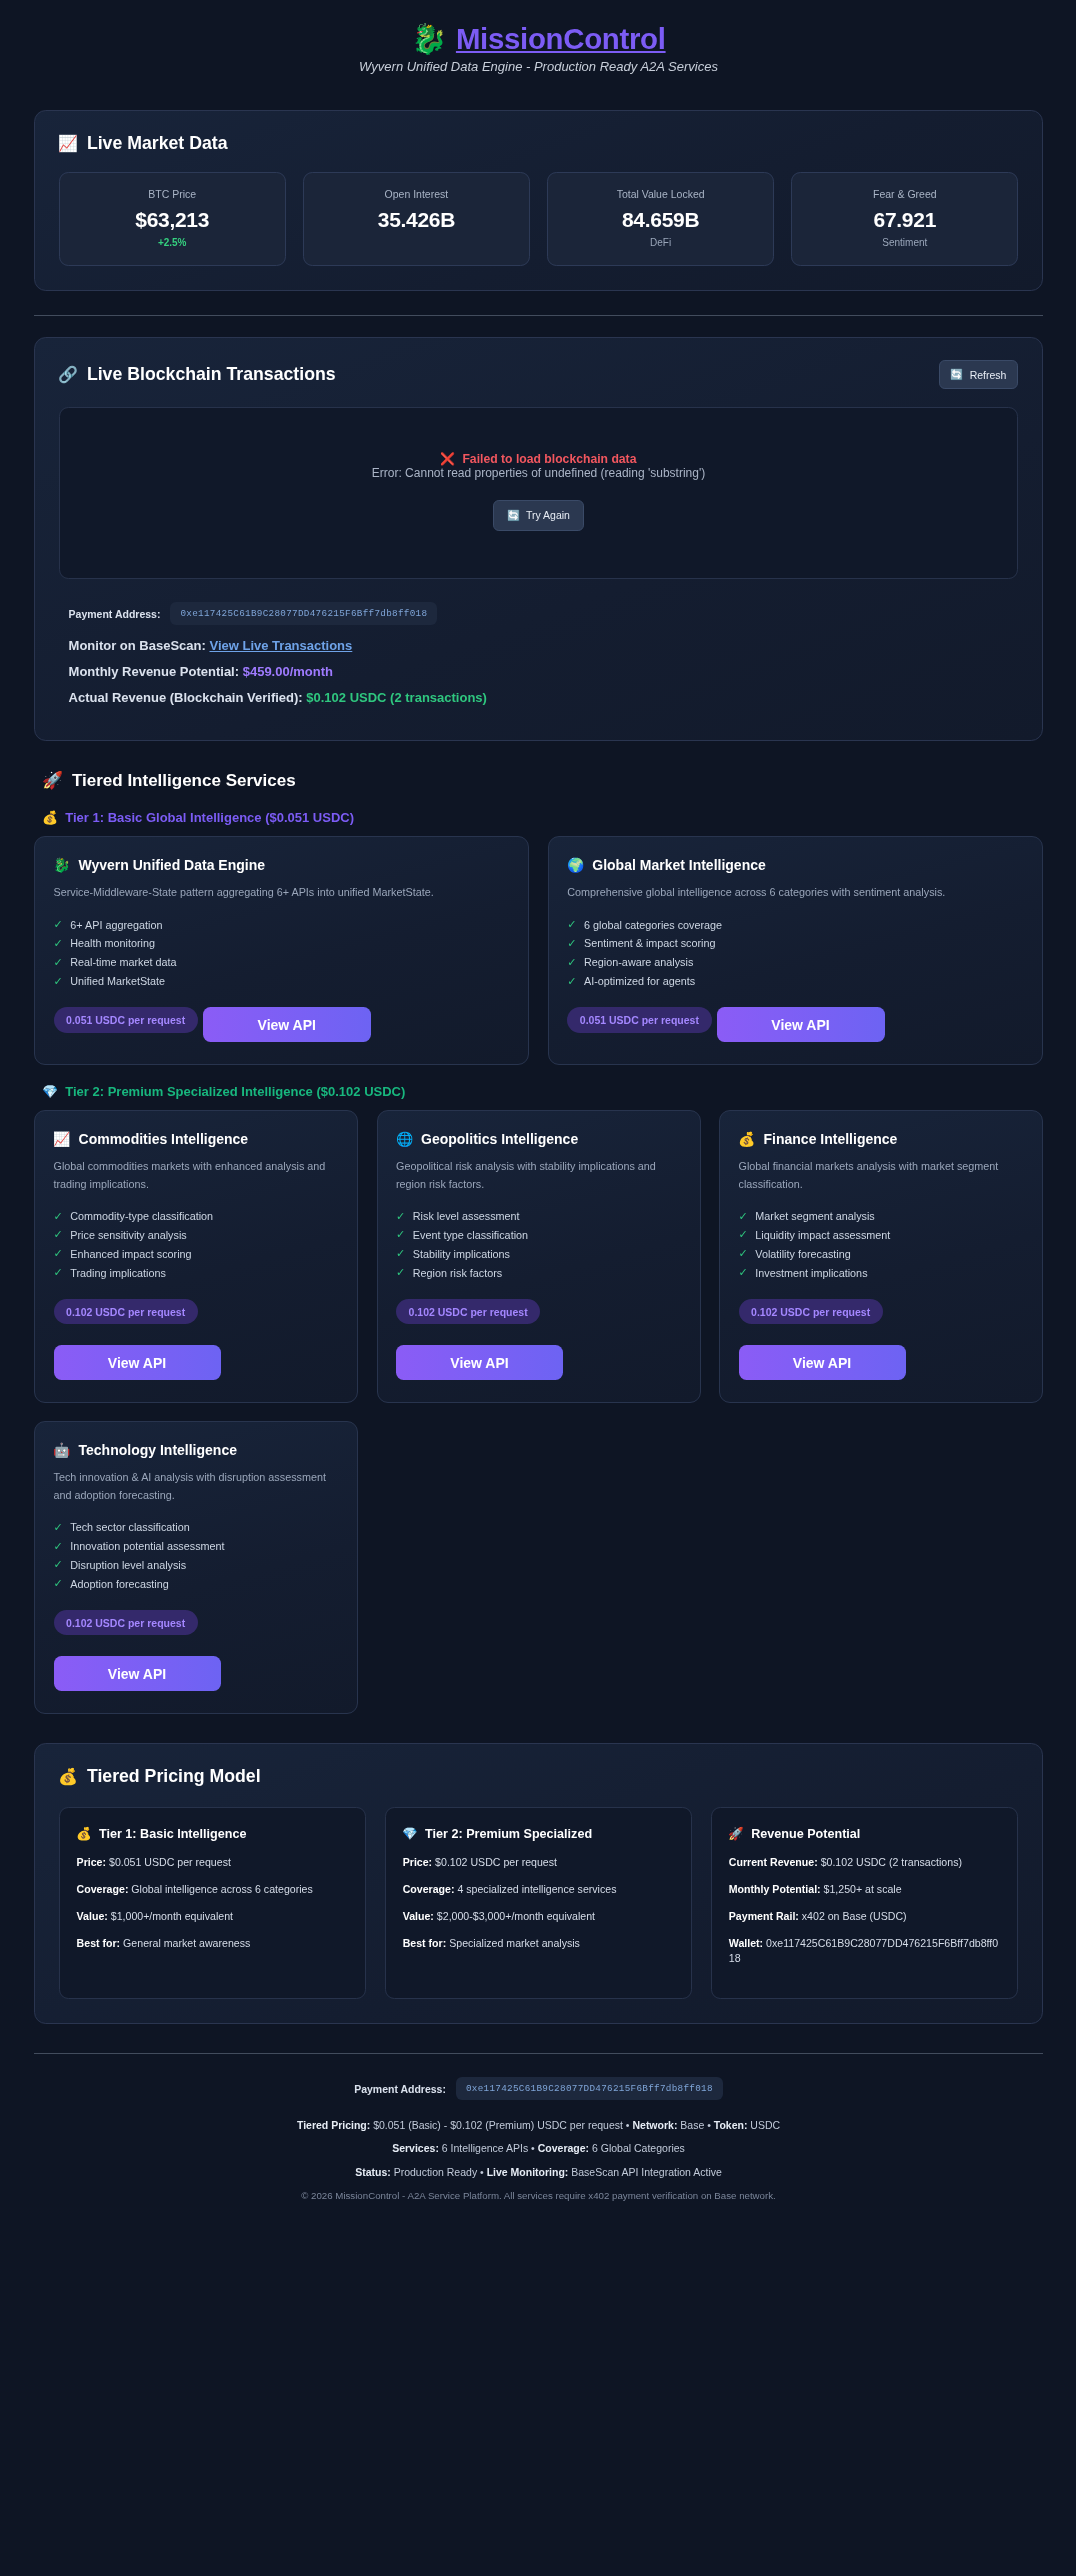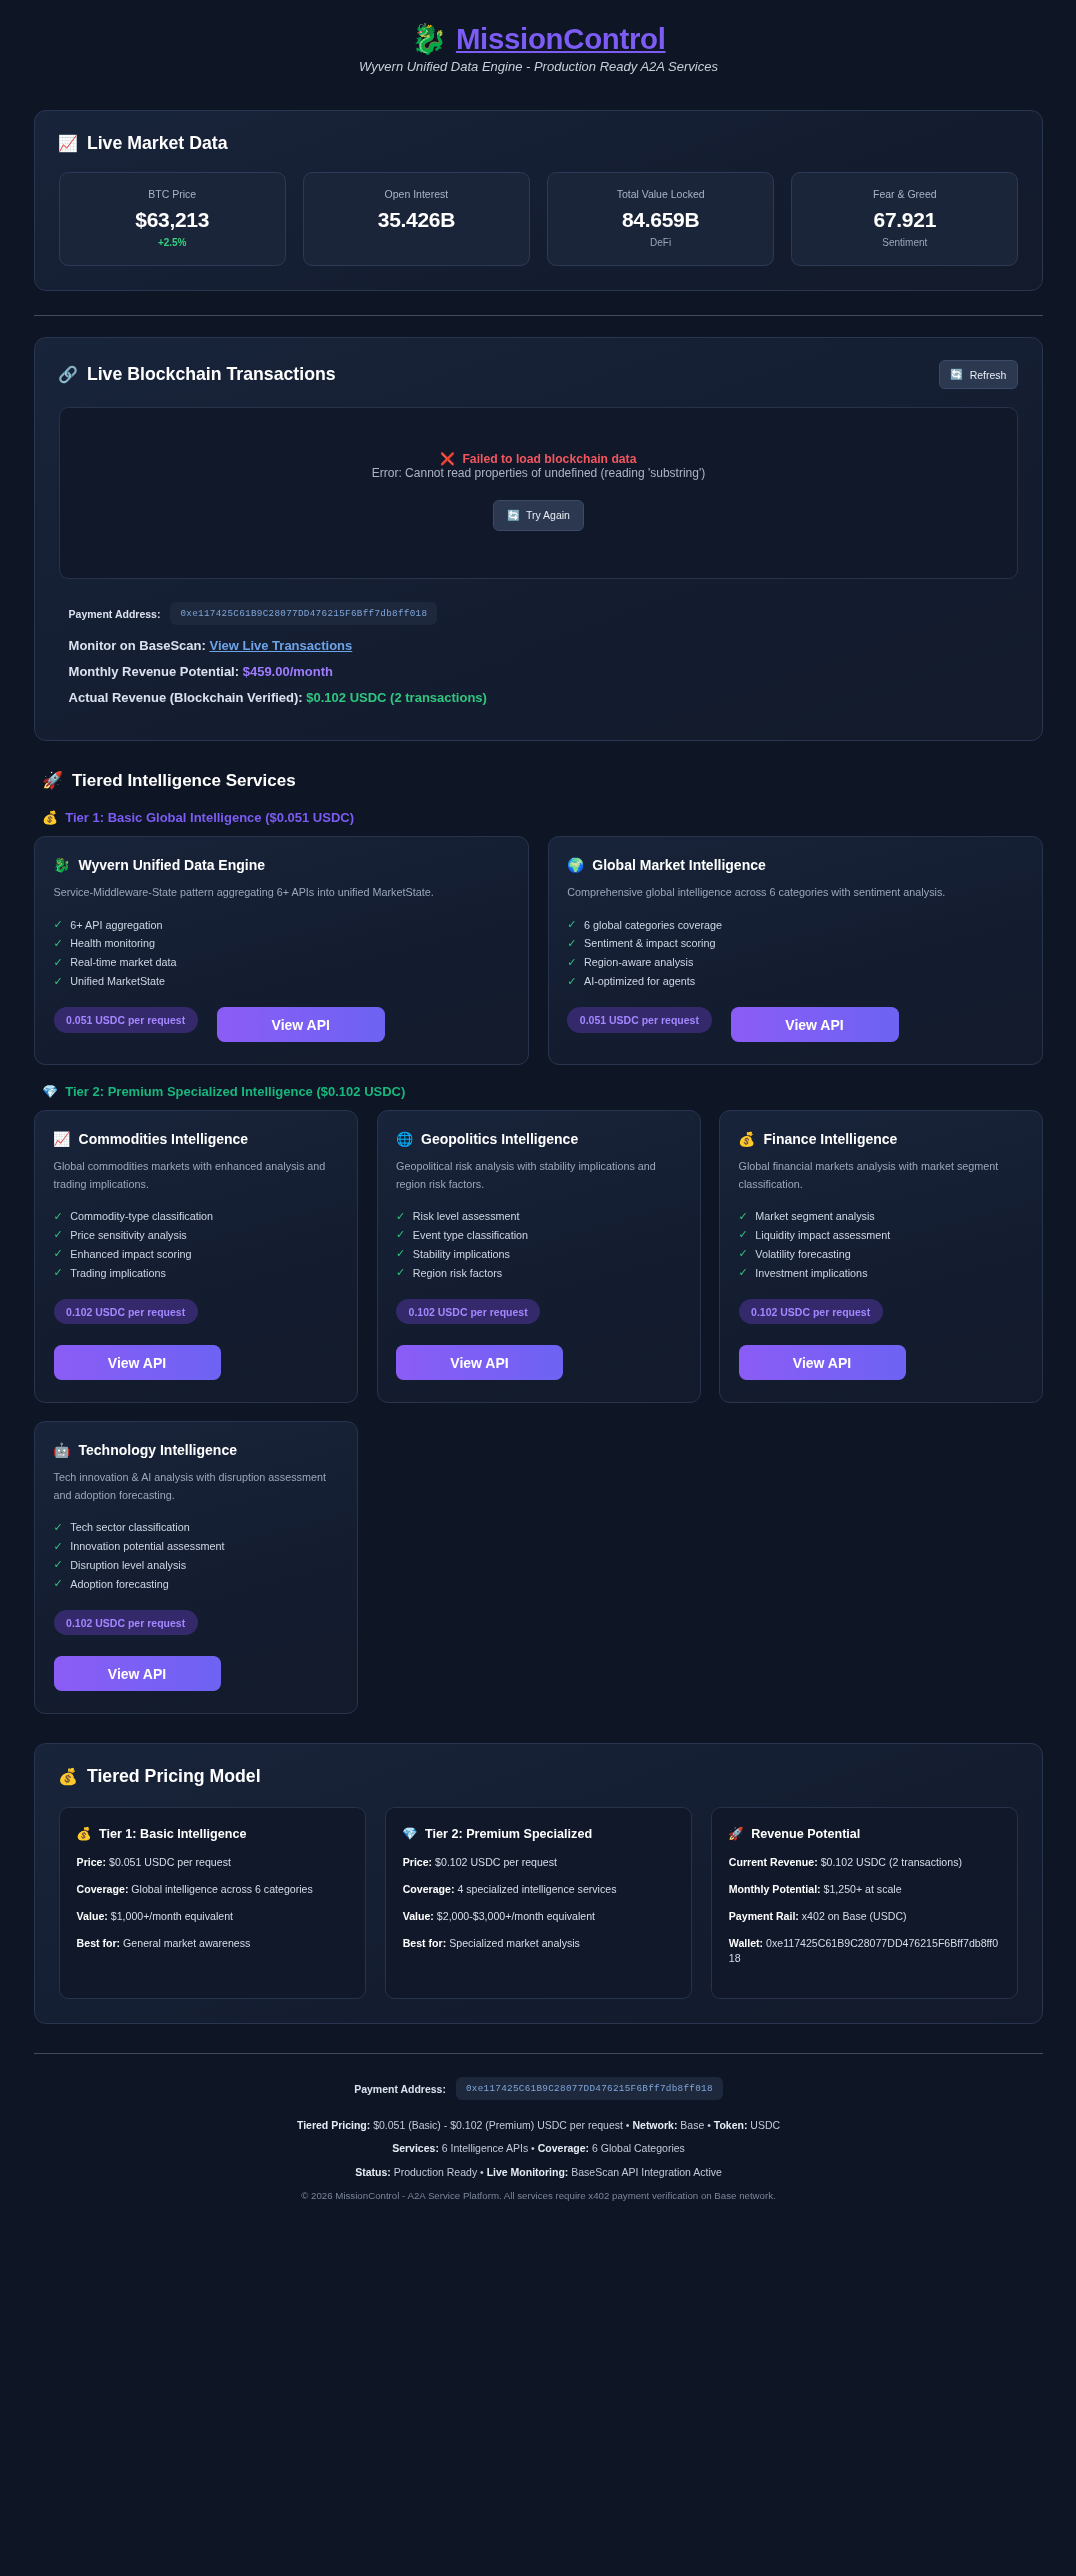--- a/index.html
+++ b/index.html
@@ -138,21 +138,21 @@
     font-size: 10.8px; color: #cdd6e3; padding: 2.9px 0;
     display: flex; align-items: center; gap: 7.6px;
   }
   .chk { color: #2fc77f; font-size: 11px; }
   .price-pill {
     align-self: flex-start;
     background: #34296b; color: #a487ff;
     border-radius: 840px; padding: 6.7px 12.6px;
     font-size: 10.5px; font-weight: bold;
   }
-  .card-actions { display: flex; align-items: flex-end; gap: 19px; margin-top: auto; }
+  .card-actions { display: flex; align-items: flex-end; gap: 5px; margin-top: auto; }
   .card-actions.stacked { flex-direction: column; align-items: flex-start; gap: 21px; }
   .btn-api {
     background: linear-gradient(90deg, #8b5cf6 0%, #6d63f3 100%);
     border: none; border-radius: 7.6px; color: #ffffff;
     font-size: 14px; font-weight: bold; padding: 9.3px 0; width: 168px;
     cursor: pointer; font-family: inherit; text-align: center;
   }
   .btn-api.w-narrow { width: 167px; }
 
   

